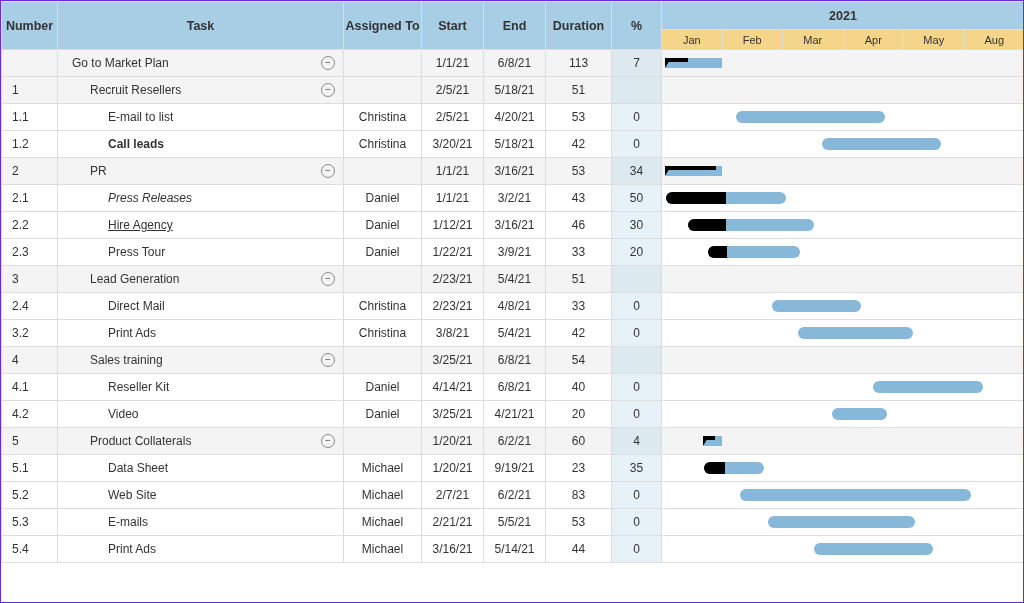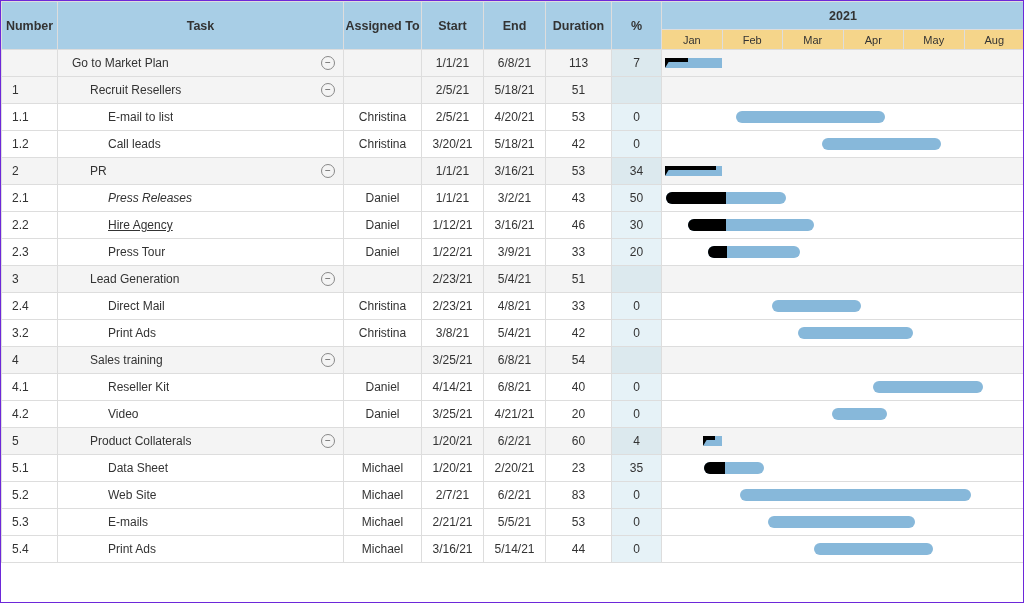--- a/index.html
+++ b/index.html
@@ -172,21 +172,21 @@
           <td class="gantt"></td>
           <td class="gantt"></td>
           <td class="gantt"></td>
           <td class="gantt"></td>
           <td class="gantt last"></td>
         </tr>
         <tr>
           <td class="num">1.2</td>
           <td>
             <div class="taskcell">
-              <span class="taskname" style="padding-left: 42px;">Call leads</span>
+              <span class="taskname" style="padding-left: 42px; font-weight: bold;">Call leads</span>
             </div>
           </td>
           <td class="center">Christina</td>
           <td class="center">3/20/21</td>
           <td class="center">5/18/21</td>
           <td class="center">42</td>
           <td class="center pct">0</td>
           <td class="gantt first">
             <div class="bar-wrap" style="width: 363px;">
               <div class="gbar" style="left: 160.431px; width: 118.326px;"></div>
@@ -473,21 +473,21 @@
         </tr>
         <tr>
           <td class="num">5.1</td>
           <td>
             <div class="taskcell">
               <span class="taskname" style="padding-left: 42px;">Data Sheet</span>
             </div>
           </td>
           <td class="center">Michael</td>
           <td class="center">1/20/21</td>
-          <td class="center">2/20/21</td>
+          <td class="center">9/19/21</td>
           <td class="center">23</td>
           <td class="center pct">35</td>
           <td class="gantt first">
             <div class="bar-wrap" style="width: 363px;">
               <div class="gbar" style="left: 42.105px; width: 60.1657px;">
                 <div class="prog" style="width: 35%;"></div>
               </div>
             </div>
           </td>
           <td class="gantt"></td>

